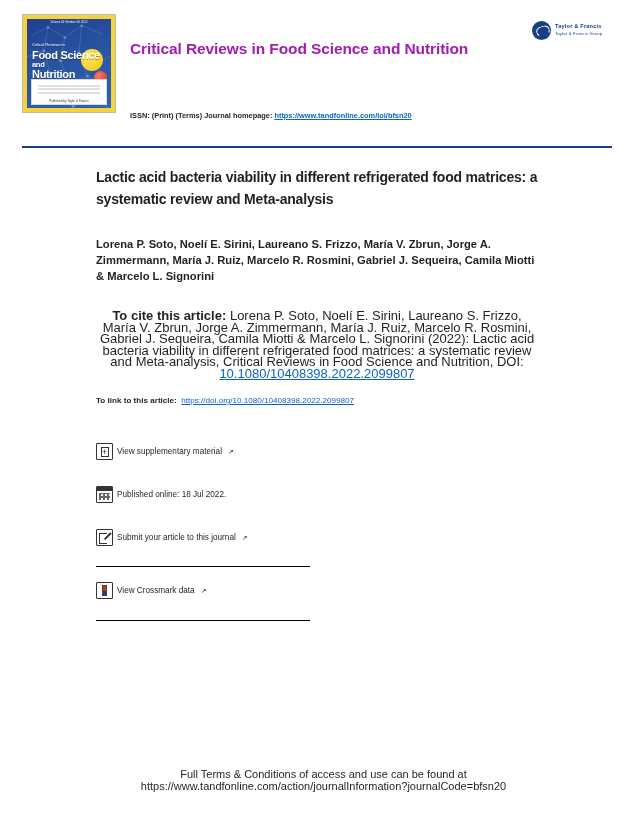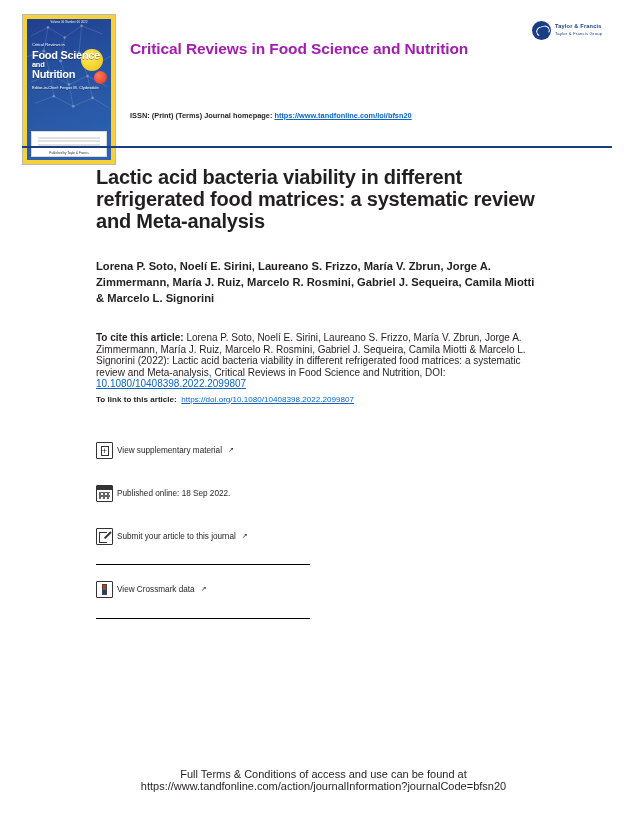--- a/index.html
+++ b/index.html
@@ -26,21 +26,21 @@
     position: relative;
     padding: 14px 22px 0 22px;
     height: 128px;
     box-sizing: border-box;
   }
   .cover {
     position: absolute;
     left: 22px;
     top: 14px;
     width: 94px;
-    height: 151px;
+    height: 99px;
     border: 1px solid #b9b9b9;
     background: #f6d23a;
     box-sizing: border-box;
     overflow: hidden;
   }
   .cover-inner {
     position: absolute;
     left: 4px;
     top: 4px;
     right: 4px;
@@ -212,39 +212,40 @@
   }
 
   
   .article {
     position: absolute;
     left: 96px;
     top: 166px;
     width: 442px;
   }
   .art-title {
-    font-size: 20px;
+    font-size: 14px;
     line-height: 22px;
     font-weight: bold;
     color: #231f20;
     letter-spacing: -0.2px;
     margin: 0 0 26px 0;
   }
   .authors {
     font-size: 11.2px;
     line-height: 16px;
     font-weight: bold;
     color: #231f20;
     margin: 0 0 26px 0;
   }
   .cite-block {
-    font-size: 10px;
+    font-size: 13px;
     line-height: 11.5px;
     color: #231f20;
-    margin-bottom: 4px;
+    margin-bottom: 16px;
+    text-align: center;
   }
   .cite-block b {
     font-weight: bold;
   }
   .cite-block a, .link-block a {
     color: #0b64c8;
     text-decoration: underline;
   }
   .link-block {
     font-size: 8.1px;
@@ -489,21 +490,21 @@
     <div class="actions">
 
       <div class="action-row">
         <span class="ic ic-supp"></span>
         <span class="action-label">View supplementary material</span>
         <span class="ext-arrow">↗</span>
       </div>
 
       <div class="action-row">
         <span class="ic ic-cal"></span>
-        <span class="action-label">Published online: 18 Sep 2022.</span>
+        <span class="action-label">Published online: 18 Jul 2022.</span>
       </div>
 
       <div class="action-row">
         <span class="ic ic-pen"></span>
         <span class="action-label">Submit your article to this journal</span>
         <span class="ext-arrow">↗</span>
       </div>
 
 
       <div class="divider"></div>

